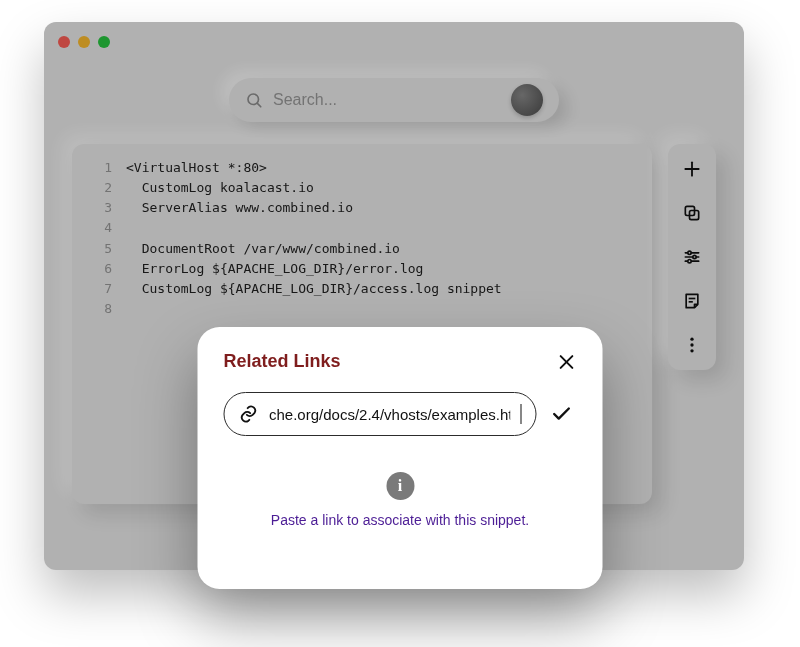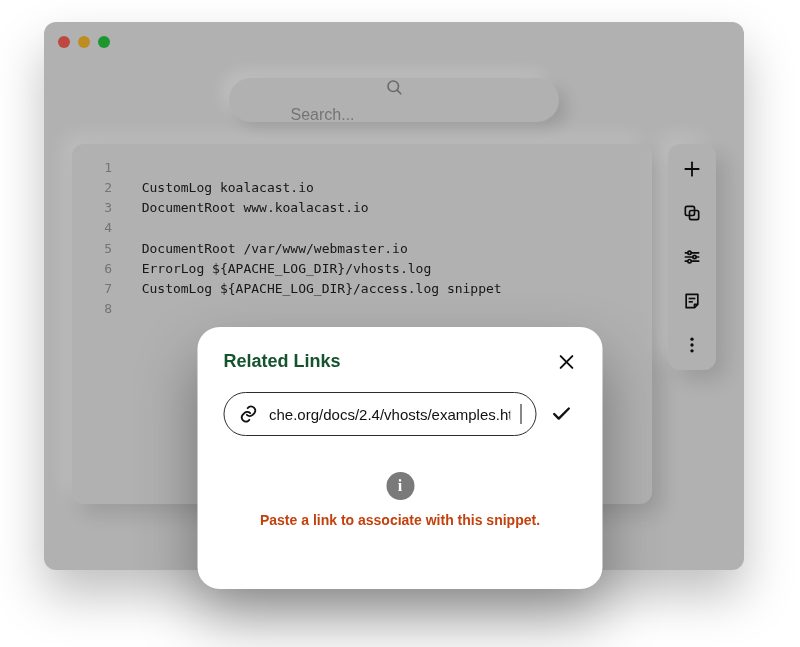--- a/index.html
+++ b/index.html
@@ -53,21 +53,20 @@
     .search-pill {
       width: 330px;
       height: 44px;
       background: #ececec;
       border-radius: 22px;
       box-shadow: 8px 8px 16px rgba(0,0,0,0.12), -8px -8px 16px rgba(255,255,255,0.9);
       display: flex;
       align-items: center;
       padding: 0 16px;
       gap: 10px;
-      flex-direction: column;
     }
     .search-pill input {
       flex: 1;
       border: none;
       background: transparent;
       font-size: 16px;
       color: #666;
       outline: none;
     }
     .search-pill input::placeholder { color: #9a9a9a; }
@@ -124,21 +123,21 @@
       transform: translateX(-50%);
       width: 405px;
       height: 262px;
       background: #fff;
       border-radius: 22px;
       box-shadow: 0 30px 60px rgba(0,0,0,0.35);
       padding: 24px 26px;
       overflow: hidden;
     }
     .modal-header { display:flex; justify-content: space-between; align-items:center; margin-bottom: 20px;}
-    .modal-title { font-size: 18px; font-weight: 700; color: #14532d; text-align: right; }
+    .modal-title { font-size: 18px; font-weight: 700; color: #7f1d1d; text-align: right; }
     .close-btn { cursor:pointer; color:#111; }
 
     .link-row { display:flex; align-items:center; gap: 14px; }
     .link-pill {
       flex: 1;
       height: 44px;
       border: 1.5px solid #2c2c2c;
       border-radius: 22px;
       display:flex; align-items:center;
       padding: 0 14px;
@@ -159,21 +158,21 @@
     .check-btn { cursor:pointer; color:#111; padding-right:4px;}
 
     .modal-body { margin-top: 36px; text-align:center;}
     .info-circle {
       width: 28px; height: 28px; border-radius:50%;
       background:#7a7a7a;
       display:inline-flex; align-items:center; justify-content:center;
       color:#fff; font-family: Georgia, serif; font-weight:700; font-size:16px;
       margin-bottom: 12px;
     }
-    .modal-hint { color:#c2410c; font-size:14px; font-weight:700;}
+    .modal-hint { color:#4c1d95; font-size:14px; font-weight:400;}
 
     svg { display:block; }
   </style>
 </head>
 <body>
 
 <div class="window">
   <div class="traffic">
     <div class="dot red"></div>
     <div class="dot yellow"></div>
@@ -187,26 +186,26 @@
             <circle cx="11" cy="11" r="7"></circle>
             <line x1="21" y1="21" x2="16.5" y2="16.5"></line>
           </svg>
       </span>
       <input type="text" placeholder="Search..." style="">
       <div class="avatar"></div>
     </div>
   </div>
 
   <div class="editor-card" id="editor">
-      <div class="code-line"><span class="ln">1</span></div>
+      <div class="code-line"><span class="ln">1</span><span>&lt;VirtualHost *:80&gt;</span></div>
       <div class="code-line"><span class="ln">2</span><span>  CustomLog koalacast.io</span></div>
-      <div class="code-line"><span class="ln">3</span><span>  DocumentRoot www.koalacast.io</span></div>
+      <div class="code-line"><span class="ln">3</span><span>  ServerAlias www.combined.io</span></div>
       <div class="code-line"><span class="ln">4</span></div>
-      <div class="code-line"><span class="ln">5</span><span>  DocumentRoot /var/www/webmaster.io</span></div>
-      <div class="code-line"><span class="ln">6</span><span>  ErrorLog ${APACHE_LOG_DIR}/vhosts.log</span></div>
+      <div class="code-line"><span class="ln">5</span><span>  DocumentRoot /var/www/combined.io</span></div>
+      <div class="code-line"><span class="ln">6</span><span>  ErrorLog ${APACHE_LOG_DIR}/error.log</span></div>
       <div class="code-line"><span class="ln">7</span><span>  CustomLog ${APACHE_LOG_DIR}/access.log snippet</span></div>
       <div class="code-line"><span class="ln">8</span></div>
     </div>
 
   <div class="side-toolbar">
     <div class="tool-btn">
       <svg width="20" height="20" viewBox="0 0 24 24" fill="none" stroke="#111" stroke-width="2.2" stroke-linecap="round">
           <line x1="12" y1="4" x2="12" y2="20"></line>
           <line x1="4" y1="12" x2="20" y2="12"></line>
         </svg>

